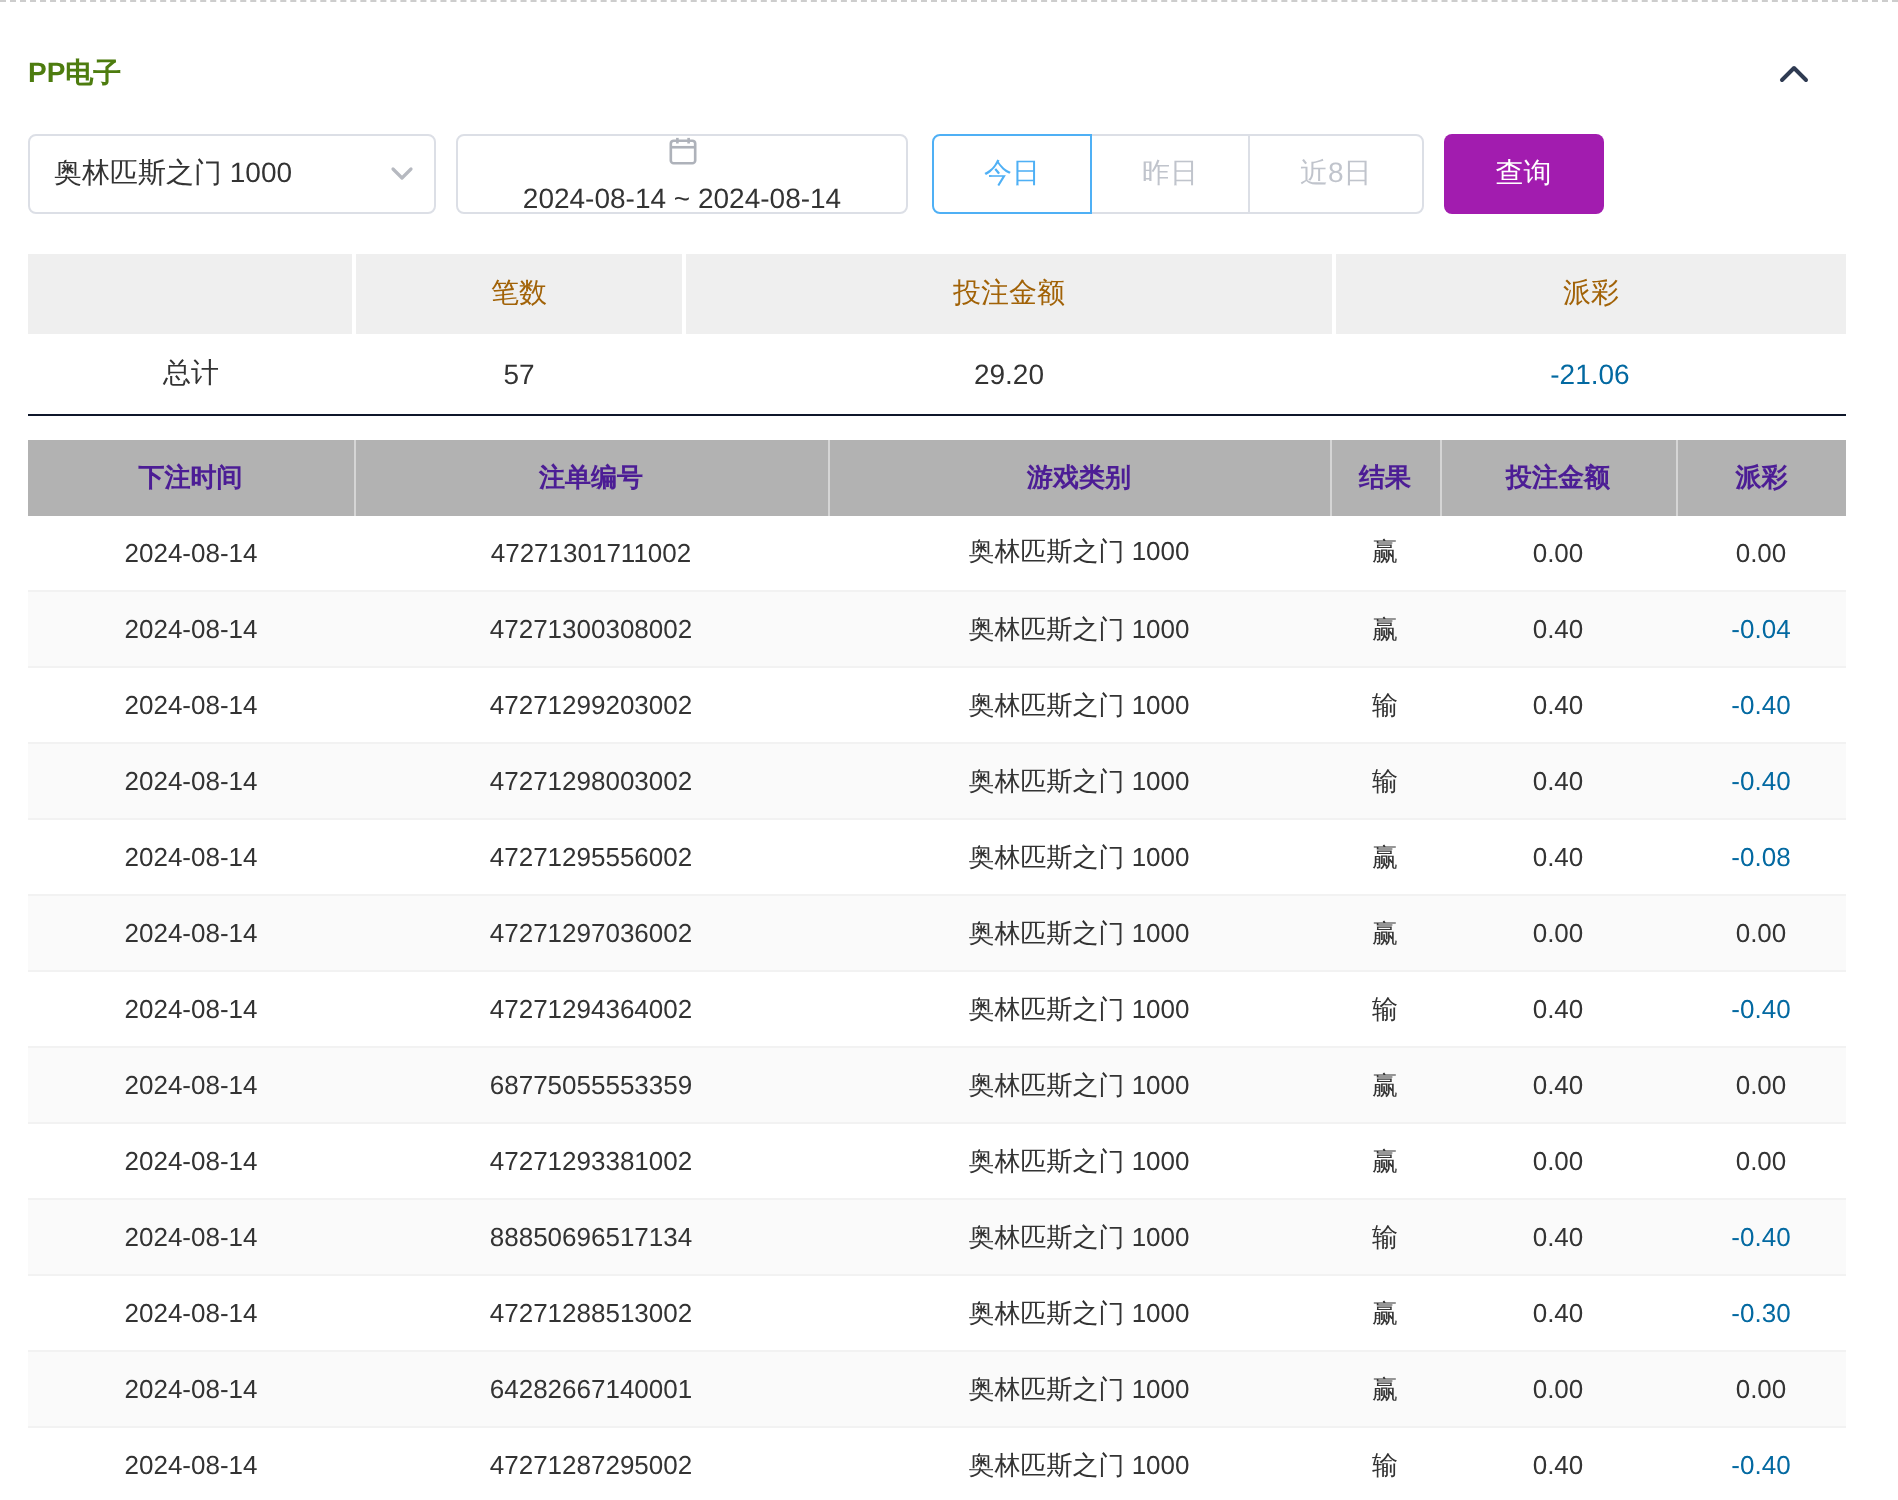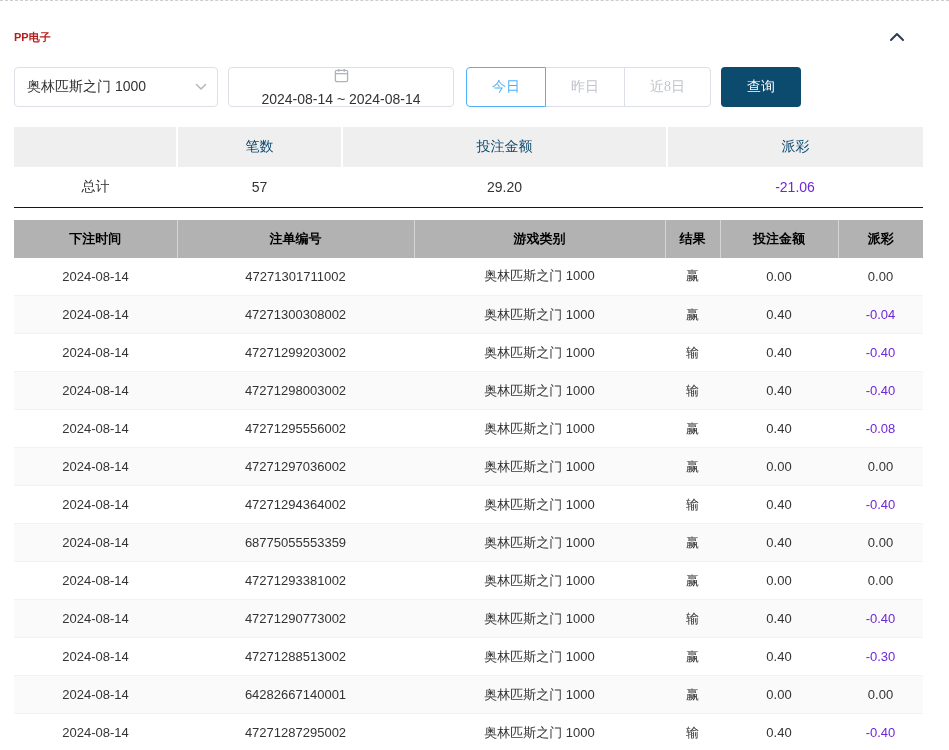--- a/index.html
+++ b/index.html
@@ -5,66 +5,66 @@
   * { box-sizing: border-box; }
   html, body { margin: 0; padding: 0; }
   body {
     width: 949px; height: 750px; overflow: hidden;
     background: #ffffff; color: #333;
     font-family: "Liberation Sans", "DejaVu Sans", sans-serif;
   }
   .page { border-top: 1px dashed #cdcdcd; padding: 0 26px 0 14px; }
 
   .section-header { display: flex; justify-content: space-between; align-items: center; padding: 27px 14px 21px 0; }
-  .section-title { font-size: 11px; font-weight: bold; color: #b91c1c; }
+  .section-title { font-size: 14px; font-weight: bold; color: #4d7c0f; }
   .collapse-btn { background: none; border: none; cursor: pointer; padding: 4px; line-height: 0; }
 
   .filter-bar { display: flex; align-items: center; margin-bottom: 20px; }
   .select-box {
     width: 204px; height: 40px; border: 1px solid #dcdfe6; border-radius: 4px;
     display: flex; align-items: center; justify-content: space-between;
     padding: 0 10px 0 12px; font-size: 14px; cursor: pointer; background: #fff;
   }
   .date-box {
     width: 226px; height: 40px; border: 1px solid #dcdfe6; border-radius: 4px;
     display: flex; align-items: center; gap: 8px; padding: 0 10px;
     font-size: 14px; margin-left: 10px; cursor: pointer; background: #fff; flex-direction: column;
   }
   .btn-group { display: flex; margin-left: 12px; }
   .qbtn {
     height: 40px; padding: 0 25px; background: #fff; border: 1px solid #dcdfe6;
-    font-size: 14px; color: #c0c4cc; cursor: pointer; margin-left: -1px; font-family: Liberation Serif, serif;
+    font-size: 14px; color: #c0c4cc; cursor: pointer; margin-left: -1px; font-family: Liberation Sans, sans-serif;
   }
   .qbtn.first { border-radius: 4px 0 0 4px; margin-left: 0; }
   .qbtn.last  { border-radius: 0 4px 4px 0; }
   .qbtn.active { color: #4fb0f5; border-color: #4fb0f5; position: relative; z-index: 1; }
   .search-btn {
-    height: 40px; width: 80px; margin-left: 10px; background: #0c4a6e; color: #fff;
+    height: 40px; width: 80px; margin-left: 10px; background: #a21caf; color: #fff;
     border: none; border-radius: 4px; font-size: 14px; cursor: pointer; font-family: inherit;
   }
 
   table { border-collapse: collapse; table-layout: fixed; width: 909px; }
 
   .summary-table { margin-bottom: 12px; }
   .summary-table th {
-    background: #efefef; height: 40px; font-weight: normal; font-size: 14px; color: #0c4a6e;
+    background: #efefef; height: 40px; font-weight: normal; font-size: 14px; color: #a16207;
     border-right: 2px solid #fff; text-align: center;
   }
   .summary-table th:last-child { border-right: none; }
   .summary-table td { height: 40px; text-align: center; font-size: 14px; border-bottom: 1px solid #0f172a; background: #fff; }
 
   .main-table th {
-    background: #b2b2b2; color: #000000; height: 38px; font-size: 13px; font-weight: bold;
+    background: #b2b2b2; color: #4c1d95; height: 38px; font-size: 13px; font-weight: bold;
     border-right: 1px solid rgba(255,255,255,0.45); text-align: center;
   }
   .main-table th:last-child { border-right: none; }
   .main-table td { height: 38px; text-align: center; font-size: 13px; color: #333; border-bottom: 1px solid #f2f2f2; background: #fff; }
   .main-table tbody tr:nth-child(even) td { background: #fafafa; }
 
-  .money.neg { color: #6d28d9; }
+  .money.neg { color: #0369a1; }
   .icon { display: inline-block; line-height: 0; }
 </style>
 </head>
 <body>
 
 <div class="page">
 
   <div class="section-header">
     <div class="section-title">PP电子</div>
     <button class="collapse-btn">
@@ -228,21 +228,21 @@
     <td>2024-08-14</td>
     <td>47271293381002</td>
     <td>奥林匹斯之门 1000</td>
     <td>赢</td>
     <td>0.00</td>
     <td class="money">0.00</td>
   </tr>
 
   <tr>
     <td>2024-08-14</td>
-    <td>47271290773002</td>
+    <td>88850696517134</td>
     <td>奥林匹斯之门 1000</td>
     <td>输</td>
     <td>0.40</td>
     <td class="money neg">-0.40</td>
   </tr>
 
   <tr>
     <td>2024-08-14</td>
     <td>47271288513002</td>
     <td>奥林匹斯之门 1000</td>

